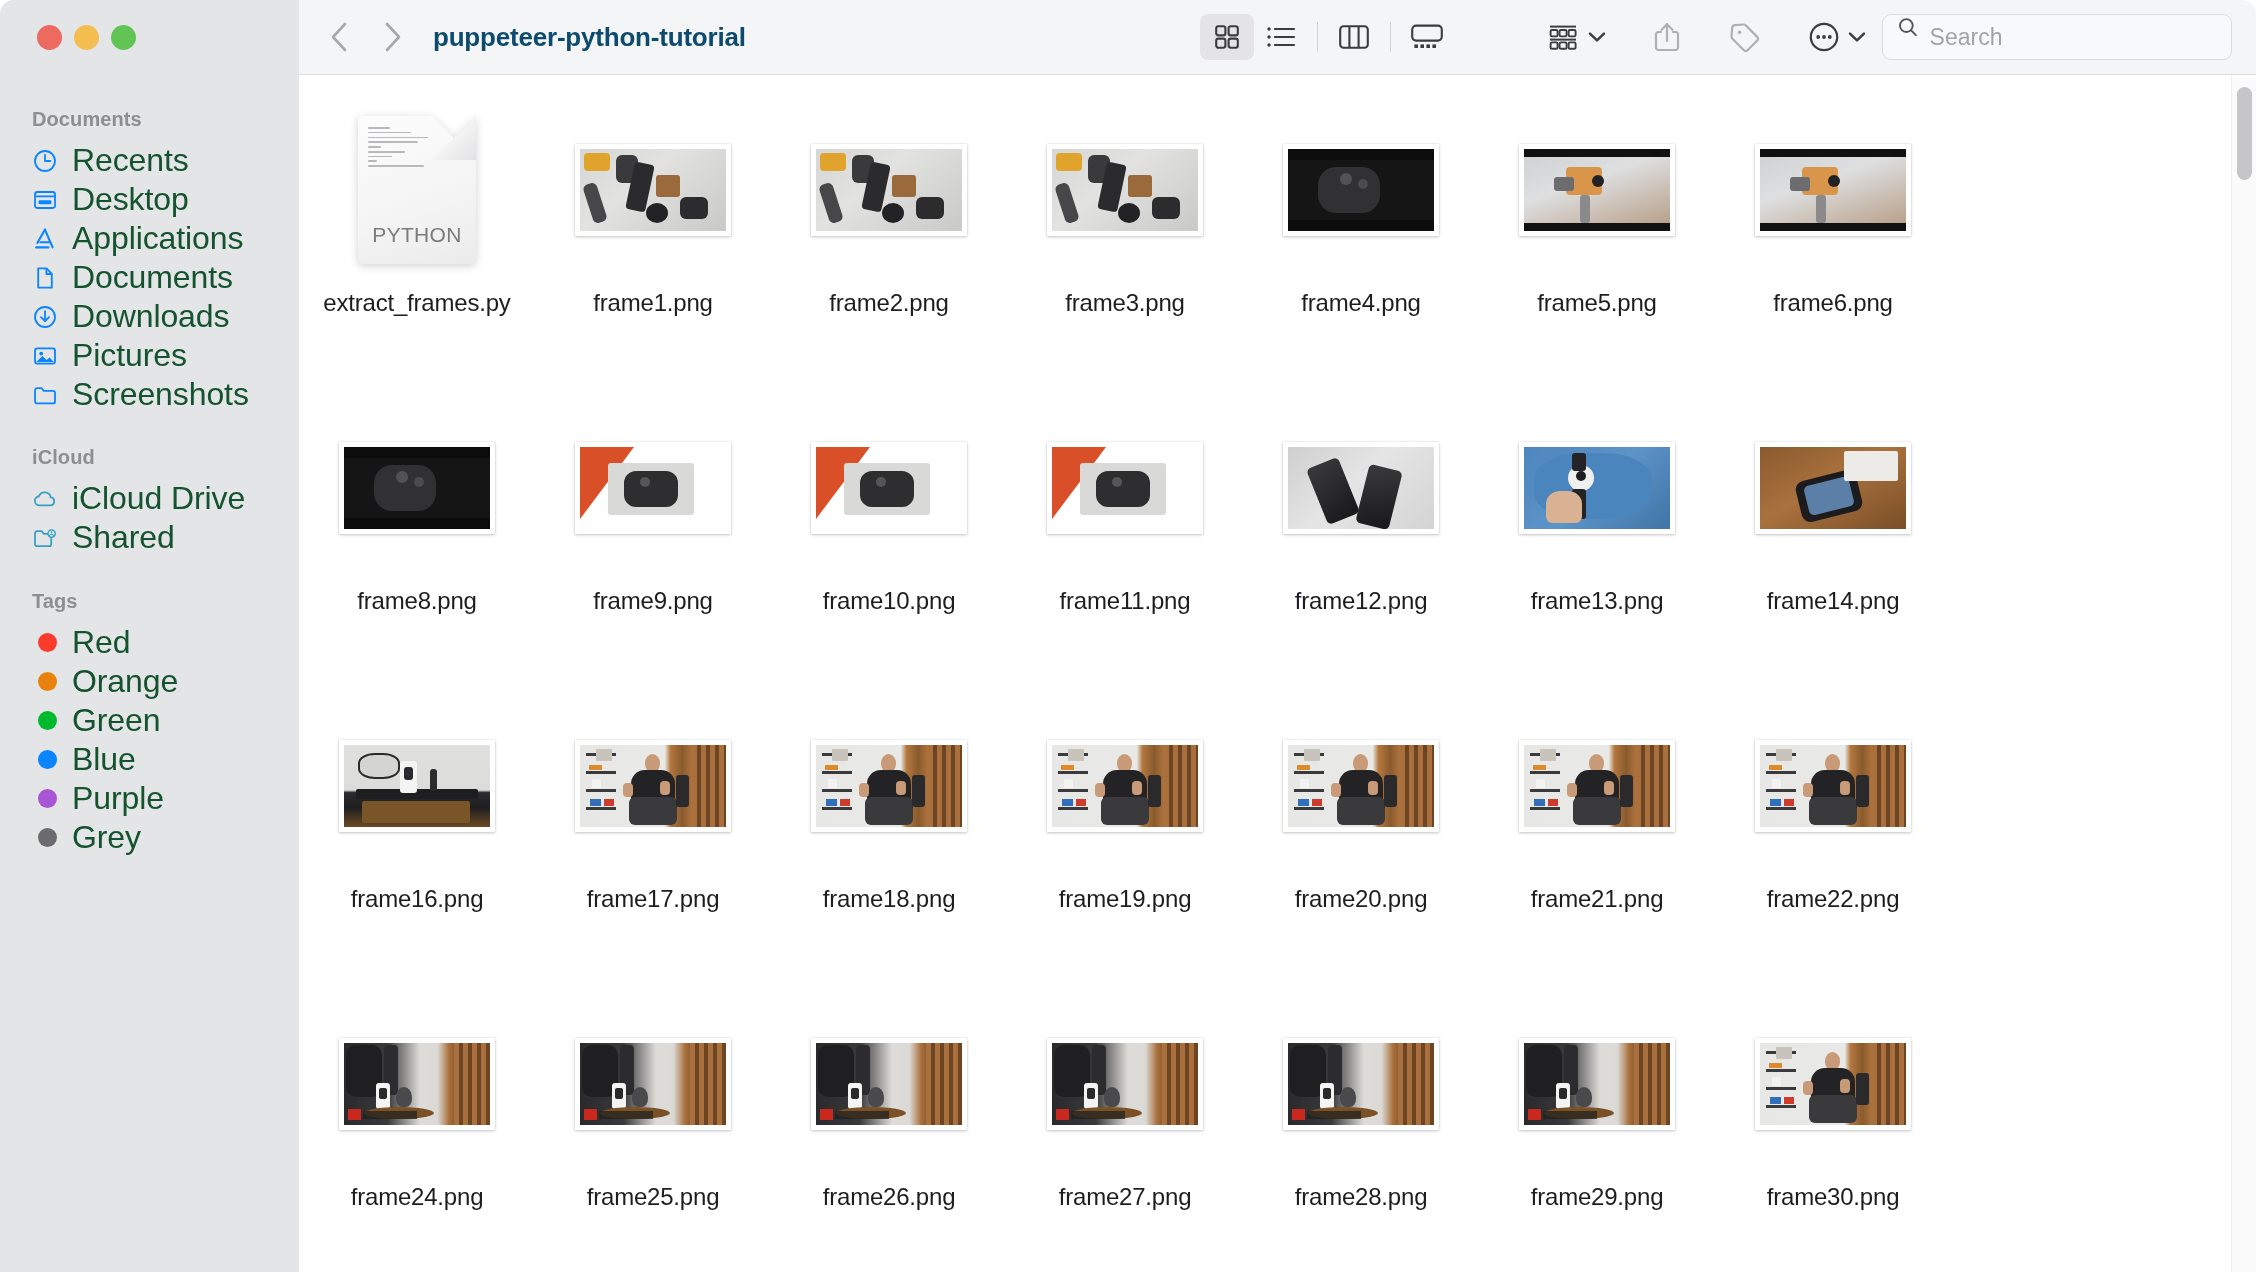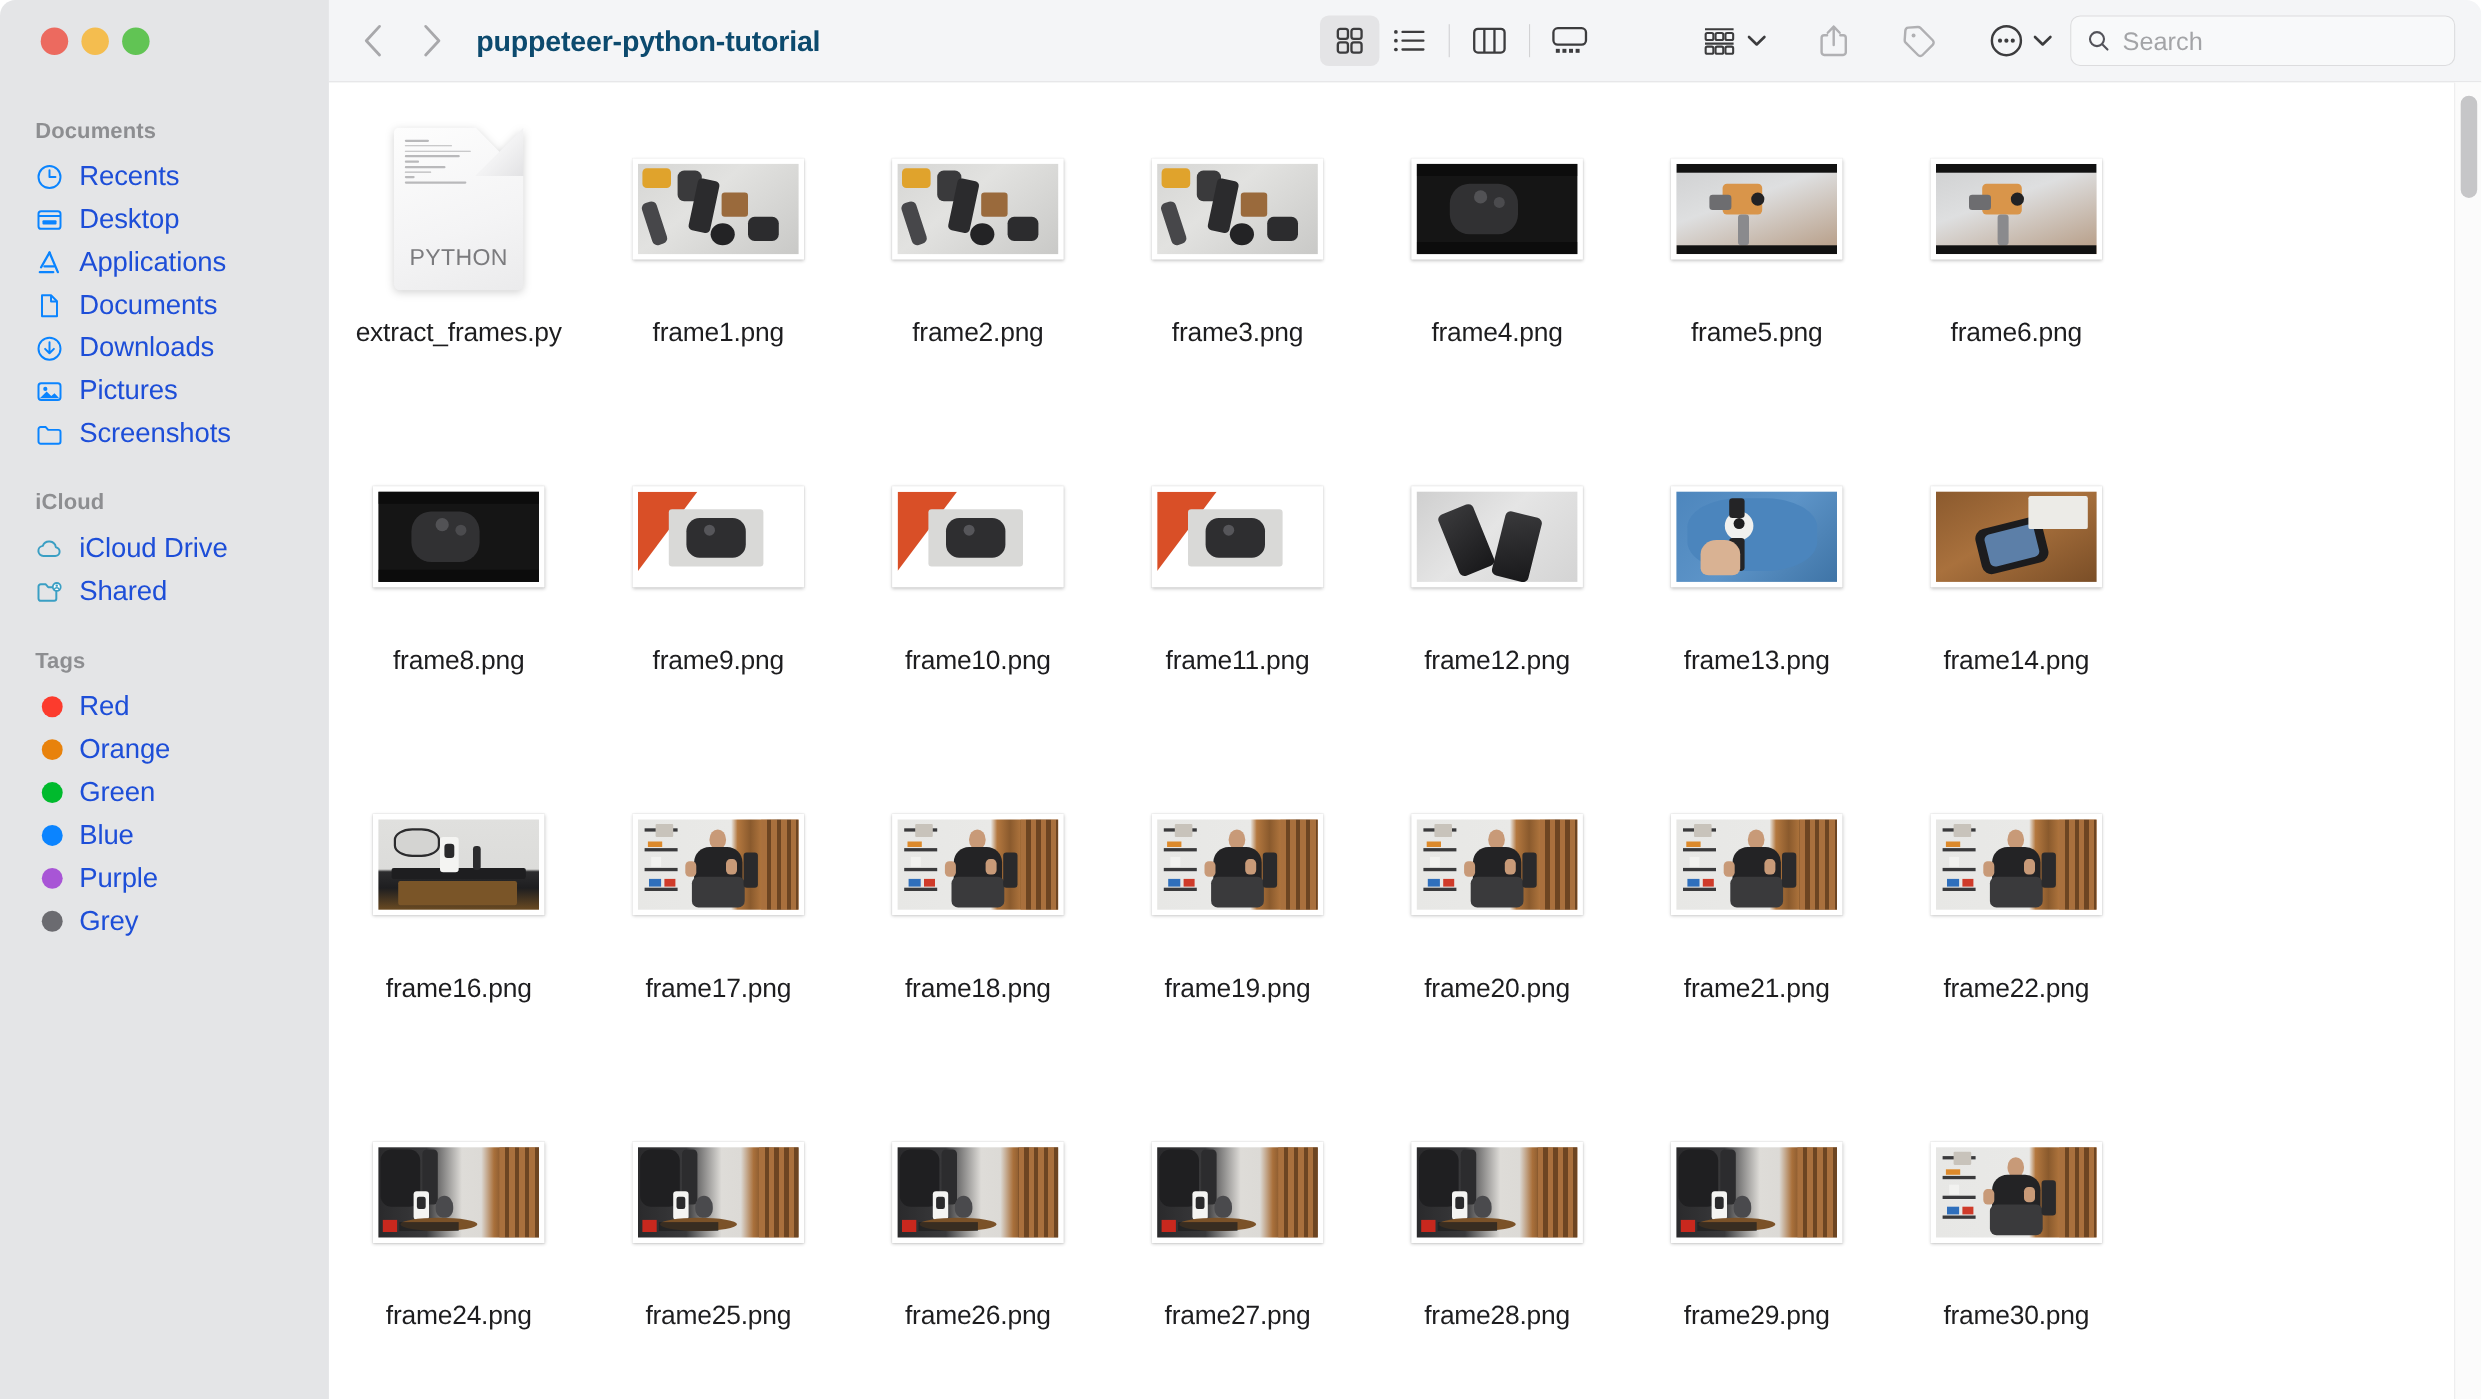--- a/index.html
+++ b/index.html
@@ -66,22 +66,22 @@
   }
   .sb-icon {
     width: 26px; height: 26px;
     flex: 0 0 26px;
     display: flex;
     align-items: center;
     justify-content: center;
   }
   .sb-icon svg { display: block; }
   .sb-label {
-    font-size: 25px;
-    color: #1d4ed8;
+    font-size: 32px;
+    color: #14532d;
     letter-spacing: -0.1px;
     white-space: nowrap;
   }
   .tag-dot {
     width: 19px; height: 19px;
     border-radius: 50%;
     display: block;
     margin-left: 4px;
   }
 
@@ -146,21 +146,20 @@
     padding: 0 6px;
   }
   .chev { margin-left: 8px; display: flex; align-items: center; }
 
   .search-box {
     width: 350px; height: 46px;
     background: #f8f9fa;
     border: 1px solid #dcdcde;
     border-radius: 9px;
     display: flex;
-    align-items: center;
     padding: 0 12px 0 14px;
     gap: 11px;
     margin-left: 10px;
   }
   .search-box input {
     border: none; outline: none; background: transparent;
     font-family: "Liberation Sans", sans-serif;
     font-size: 23px;
     color: #3a3a3c;
     width: 100%;

